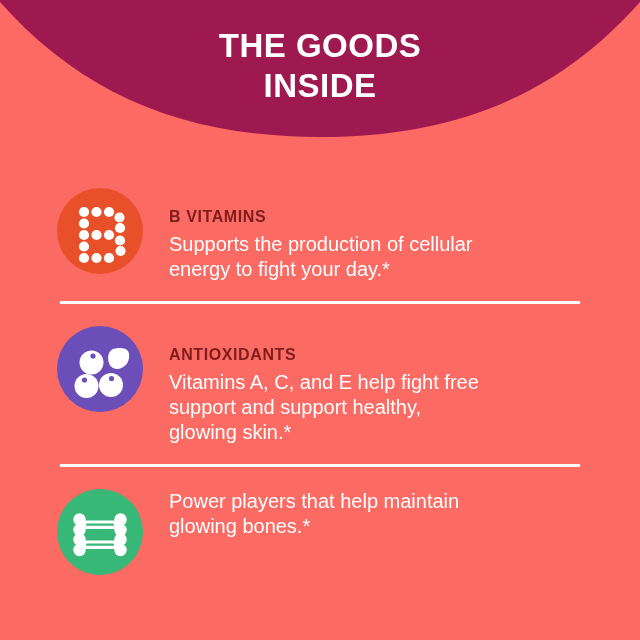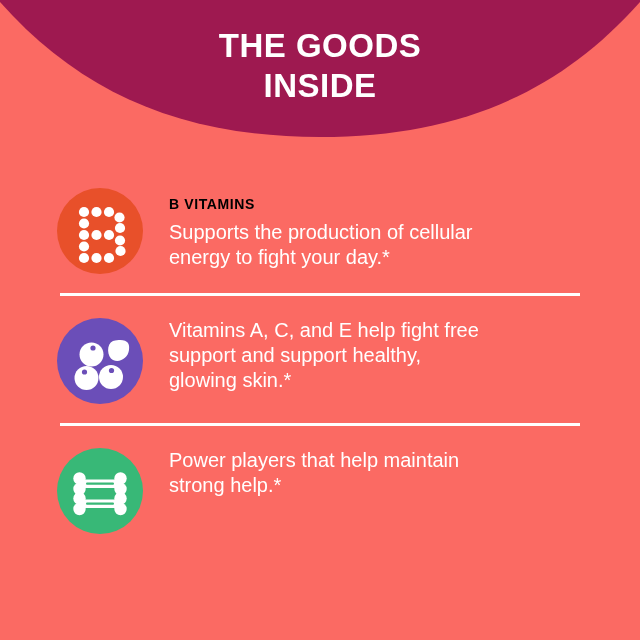--- a/index.html
+++ b/index.html
@@ -80,27 +80,27 @@
     top: 0;
     width: 86px;
     height: 86px;
   }
   .benefit-text {
     flex: 1 1 auto;
     padding-left: 26px;
     padding-top: 2px;
   }
   .benefit-title {
-    color: #000000;
-    font-size: 14px;
+    color: #7f1d1d;
+    font-size: 16px;
     font-weight: bold;
     letter-spacing: 0.6px;
     text-transform: uppercase;
     line-height: 25px;
-    margin: 4px 0 3px 0;
+    margin: 16px 0 3px 0;
   }
   .benefit-desc {
     color: #ffffff;
     font-size: 20px;
     font-weight: normal;
     line-height: 25px;
     margin: 0;
     white-space: pre-line;
   }
 
@@ -184,20 +184,21 @@
             <circle cx="54" cy="59" r="12"></circle>
           </g>
           <g fill="#6b4eb8">
             <circle cx="36" cy="30" r="2.6"></circle>
             <circle cx="27.5" cy="54" r="2.6"></circle>
             <circle cx="54.5" cy="52.5" r="2.6"></circle>
           </g>
         </svg>
       </div>
       <div class="benefit-text">
+        <p class="benefit-title">ANTIOXIDANTS</p>
         <p class="benefit-desc">Vitamins A, C, and E help fight free
 support and support healthy,
 glowing skin.*</p>
       </div>
     </div>
 
     <div class="divider-wrap row-gap-top">
       <div class="divider"></div>
     </div>
 
@@ -219,18 +220,18 @@
             <circle cx="63.5" cy="61" r="6.2"></circle>
           </g>
           <g fill="#38b877">
             <rect x="29" y="34.6" width="28" height="2.2" rx="1.1"></rect>
             <rect x="29" y="54.6" width="28" height="2.2" rx="1.1"></rect>
           </g>
         </svg>
       </div>
       <div class="benefit-text">
         <p class="benefit-desc">Power players that help maintain
-strong help.*</p>
+glowing bones.*</p>
       </div>
     </div>
 
   </div>
 </div>
 
 </body></html>

